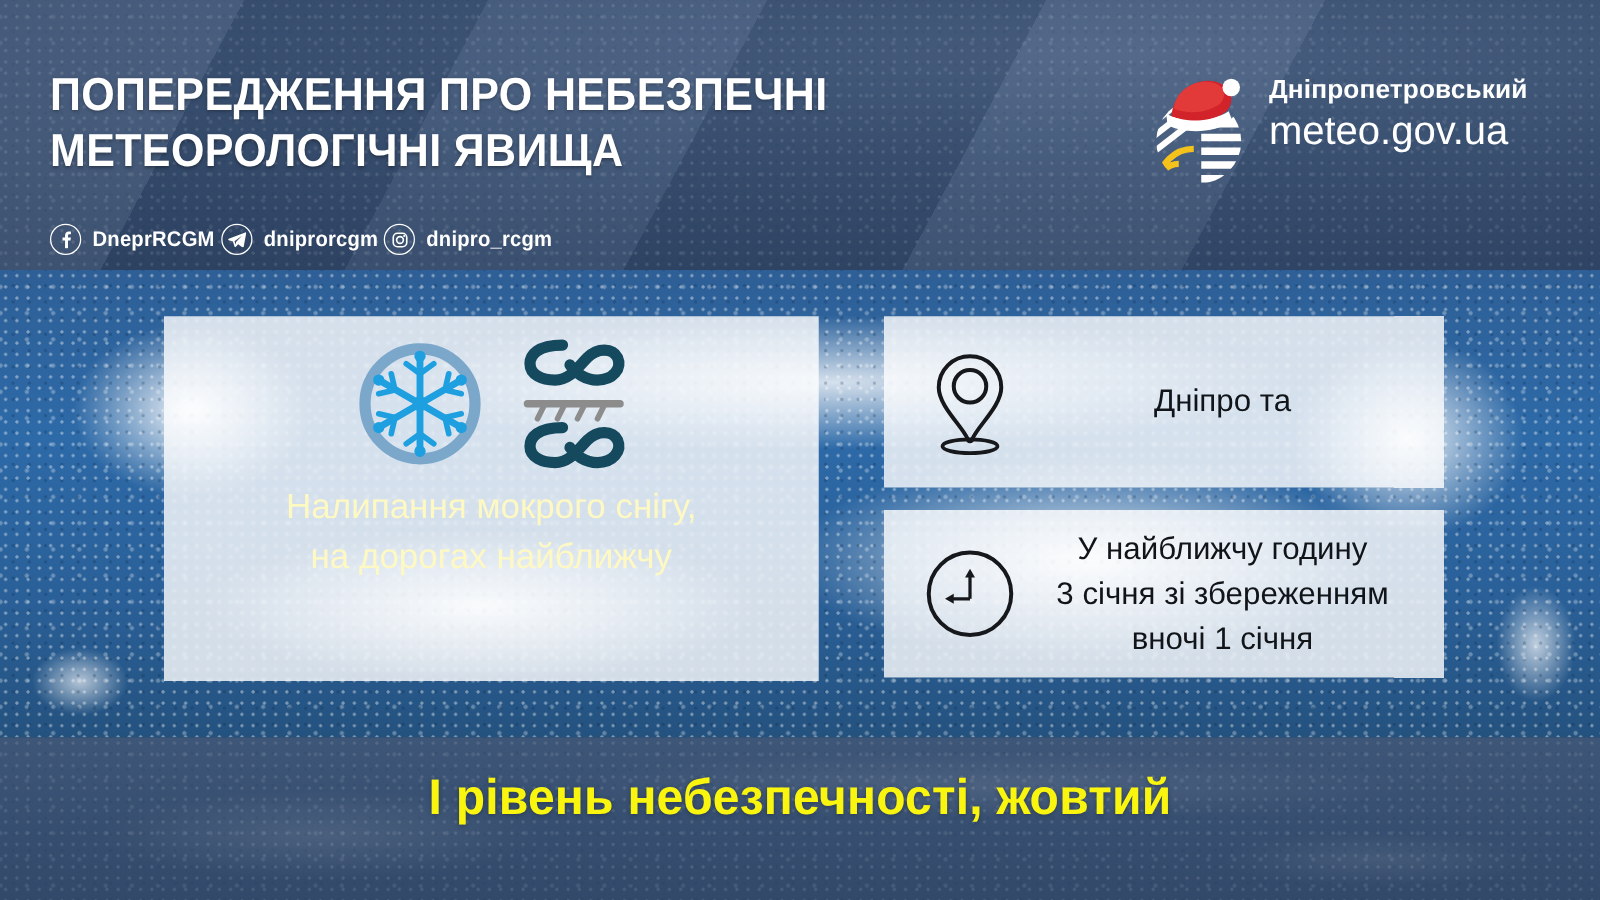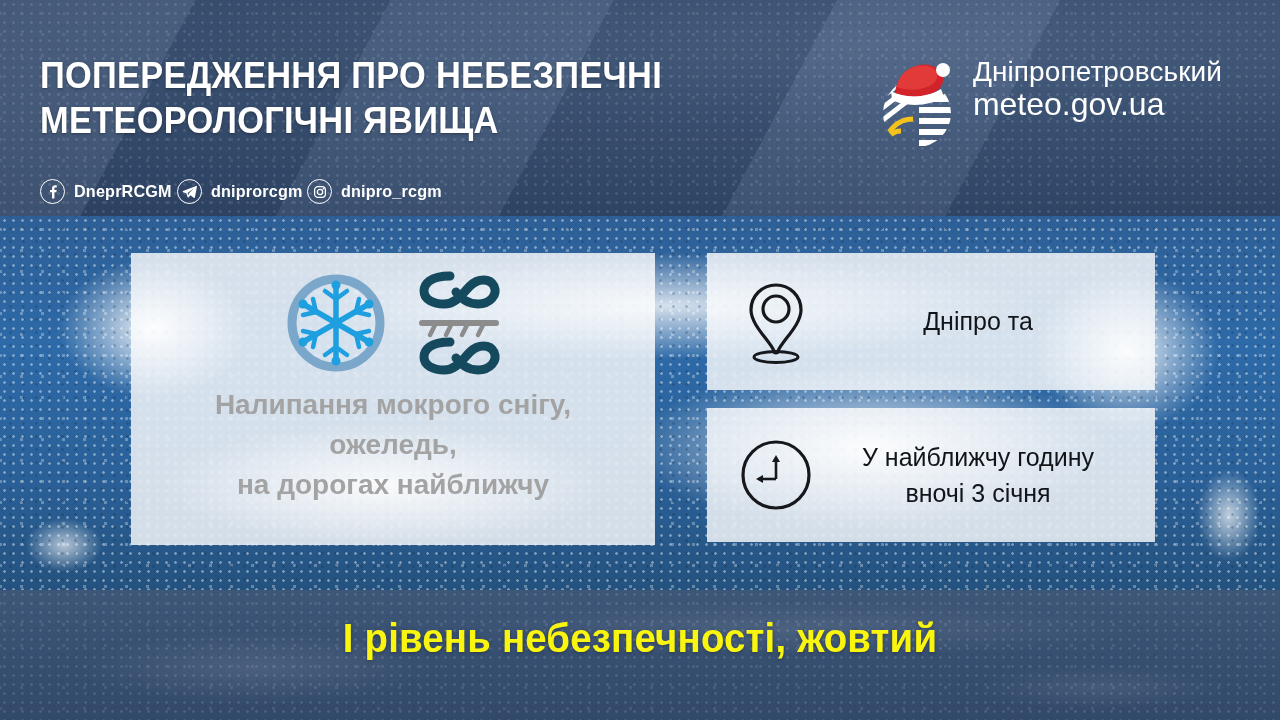--- a/index.html
+++ b/index.html
@@ -63,33 +63,33 @@
   }
   .social .ring svg{display:block;}
   .social .handle{color:#fff;font-size:17px;font-weight:bold;letter-spacing:.2px;
     transform:scaleX(.95);transform-origin:left center;white-space:nowrap;}
 
   
   .logo{position:absolute;right:58px;top:26px;display:flex;align-items:flex-start;gap:14px;}
   .logo-mark{position:relative;width:84px;height:96px;flex:0 0 auto;}
   .logo-text{color:#fff;}
   .logo-text .l1,.logo-text .l2,.logo-text .l3{
-    font-size:28px;font-weight:normal;line-height:29px;letter-spacing:.1px;white-space:nowrap;}
+    font-size:21px;font-weight:bold;line-height:29px;letter-spacing:.1px;white-space:nowrap;}
   .logo-text .site{font-size:32px;line-height:32px;font-weight:normal;margin-top:2px;white-space:nowrap;}
 
   
   .card{position:absolute;background:rgba(255,255,255,.80);backdrop-filter:blur(1px);}
   .card-hazard{left:131px;top:253px;width:524px;height:292px;}
   .card-place{left:707px;top:253px;width:448px;height:137px;}
   .card-time{left:707px;top:408px;width:448px;height:134px;}
 
   .hazard-icons{display:flex;align-items:center;justify-content:center;gap:18px;
     height:128px;padding-top:16px;box-sizing:border-box;}
   .hazard-text{
-    text-align:center;color:#a3a3a3;font-size:28px;line-height:40px;font-weight:bold;
+    text-align:center;color:#fef9c3;font-size:28px;line-height:40px;font-weight:normal;
     padding:4px 14px 0;box-sizing:border-box;
   }
 
   .row-card{display:flex;align-items:center;height:100%;box-sizing:border-box;padding:0 18px 0 26px;gap:0;}
   .row-icon{flex:0 0 auto;width:86px;display:flex;align-items:center;justify-content:center;}
   .row-text{flex:1;text-align:center;color:#111418;font-size:25px;line-height:35px;}
   .card-time .row-text{font-size:25px;line-height:36px;}
 
   
   .footer-text{
@@ -250,21 +250,20 @@
             <line x1="42" y1="59" x2="36" y2="71"></line>
             <line x1="58" y1="59" x2="52" y2="71"></line>
             <line x1="74" y1="59" x2="68" y2="71"></line>
           </g>
         </svg>
       </span>
 
     </div>
     <div class="hazard-text">
       <div>Налипання мокрого снігу,</div>
-      <div>ожеледь,</div>
       <div>на дорогах найближчу</div>
     </div>
   </div>
 
   <div class="card card-place">
     <div class="row-card">
       <div class="row-icon">
         <svg width="72" height="86" viewBox="0 0 72 86">
           <path d="M36 6 C22 6 11 17 11 31 C11 46 30 62 34 72 a2 2 0 0 0 4 0 C42 62 61 46 61 31 C61 17 50 6 36 6 Z" fill="none" stroke="#17181c" stroke-width="3.2"></path>
           <circle cx="36" cy="30" r="13" fill="none" stroke="#17181c" stroke-width="3.2"></circle>
@@ -283,20 +282,21 @@
         <svg width="76" height="76" viewBox="0 0 76 76">
           <circle cx="38" cy="38" r="33" fill="none" stroke="#17181c" stroke-width="3.2"></circle>
           <line x1="38" y1="42" x2="38" y2="21" stroke="#17181c" stroke-width="2.6"></line>
           <path d="M38 18 l-4 7 h8 z" fill="#17181c"></path>
           <line x1="38" y1="42" x2="21" y2="42" stroke="#17181c" stroke-width="2.6"></line>
           <path d="M18 42 l7 -4 v8 z" fill="#17181c"></path>
         </svg>
       </div>
       <div class="row-text">
         <div>У найближчу годину</div>
-        <div>вночі 3 січня</div>
+        <div>3 січня зі збереженням</div>
+        <div>вночі 1 січня</div>
       </div>
     </div>
   </div>
 
   <div class="footer-text">І рівень небезпечності, жовтий</div>
 
 </div>
 
 </body></html>

